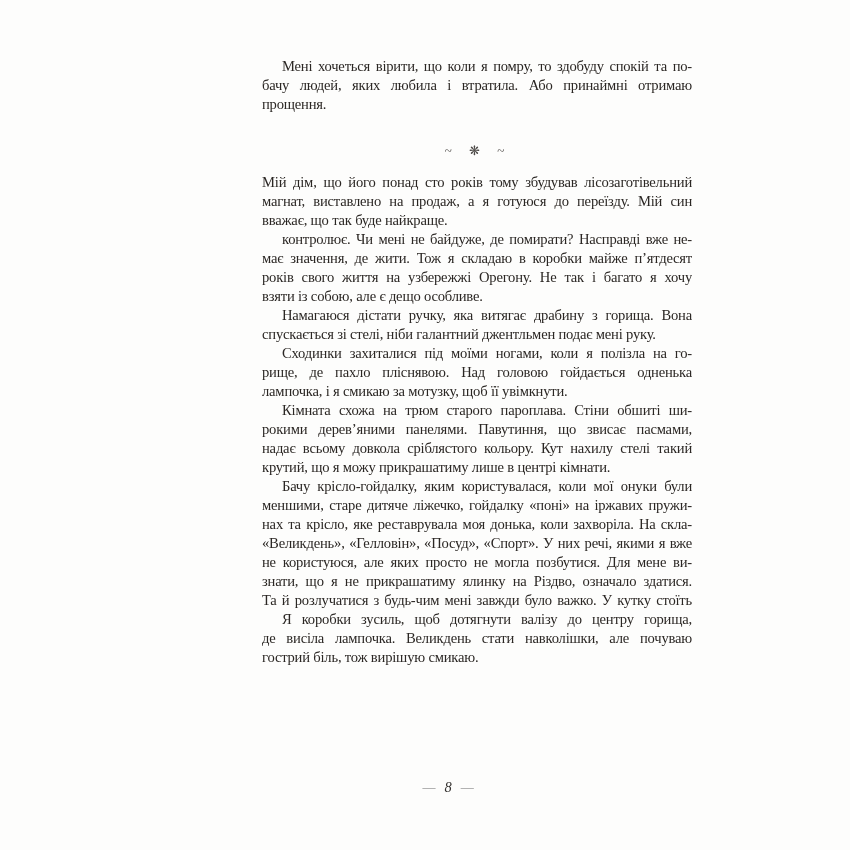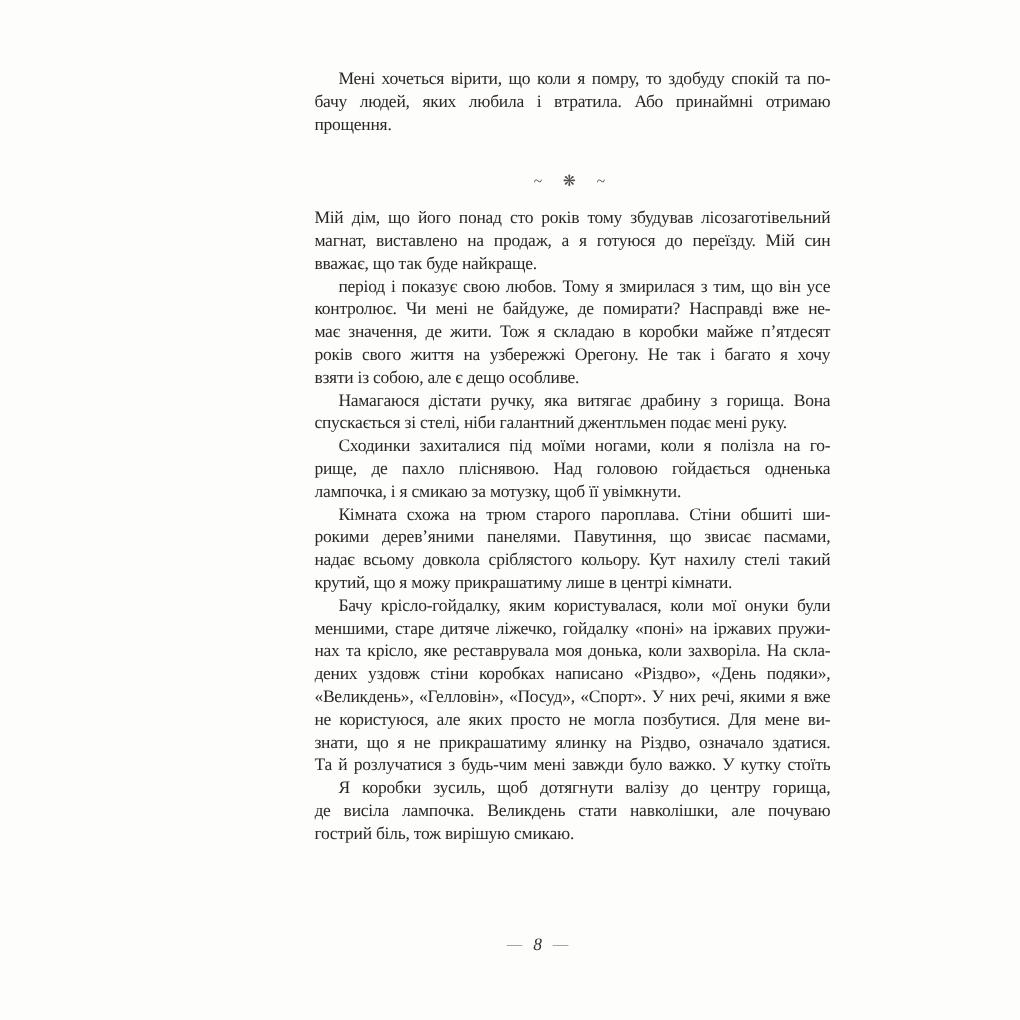--- a/index.html
+++ b/index.html
@@ -85,21 +85,20 @@
         <div class="line">бачу людей, яких любила і втратила. Або принаймні отримаю</div>
         <div class="line last">прощення.</div>
       </div>
       <div class="separator">~ ❋ ~</div>
       <div class="para">
         <div class="line">Мій дім, що його понад сто років тому збудував лісозаготівельний</div>
         <div class="line">магнат, виставлено на продаж, а я готуюся до переїзду. Мій син</div>
         <div class="line last">вважає, що так буде найкраще.</div>
       </div>
       <div class="para indent">
-        <div class="line">період і показує свою любов. Тому я змирилася з тим, що він усе</div>
         <div class="line">контролює. Чи мені не байдуже, де помирати? Насправді вже не-</div>
         <div class="line">має значення, де жити. Тож я складаю в коробки майже п’ятдесят</div>
         <div class="line">років свого життя на узбережжі Орегону. Не так і багато я хочу</div>
         <div class="line last">взяти із собою, але є дещо особливе.</div>
       </div>
       <div class="para indent">
         <div class="line">Намагаюся дістати ручку, яка витягає драбину з горища. Вона</div>
         <div class="line last">спускається зі стелі, ніби галантний джентльмен подає мені руку.</div>
       </div>
       <div class="para indent">
@@ -110,21 +109,20 @@
       <div class="para indent">
         <div class="line">Кімната схожа на трюм старого пароплава. Стіни обшиті ши-</div>
         <div class="line">рокими дерев’яними панелями. Павутиння, що звисає пасмами,</div>
         <div class="line">надає всьому довкола сріблястого кольору. Кут нахилу стелі такий</div>
         <div class="line last">крутий, що я можу прикрашатиму лише в центрі кімнати.</div>
       </div>
       <div class="para indent">
         <div class="line">Бачу крісло-гойдалку, яким користувалася, коли мої онуки були</div>
         <div class="line">меншими, старе дитяче ліжечко, гойдалку «поні» на іржавих пружи-</div>
         <div class="line">нах та крісло, яке реставрувала моя донька, коли захворіла. На скла-</div>
-        <div class="line">дених уздовж стіни коробках написано «Різдво», «День подяки»,</div>
         <div class="line">«Великдень», «Гелловін», «Посуд», «Спорт». У них речі, якими я вже</div>
         <div class="line">не користуюся, але яких просто не могла позбутися. Для мене ви-</div>
         <div class="line">знати, що я не прикрашатиму ялинку на Різдво, означало здатися.</div>
         <div class="line">Та й розлучатися з будь-чим мені завжди було важко. У кутку стоїть</div>
       </div>
       <div class="para indent">
         <div class="line">Я коробки зусиль, щоб дотягнути валізу до центру горища,</div>
         <div class="line">де висіла лампочка. Великдень стати навколішки, але почуваю</div>
         <div class="line last">гострий біль, тож вирішую смикаю.</div>
       </div>

